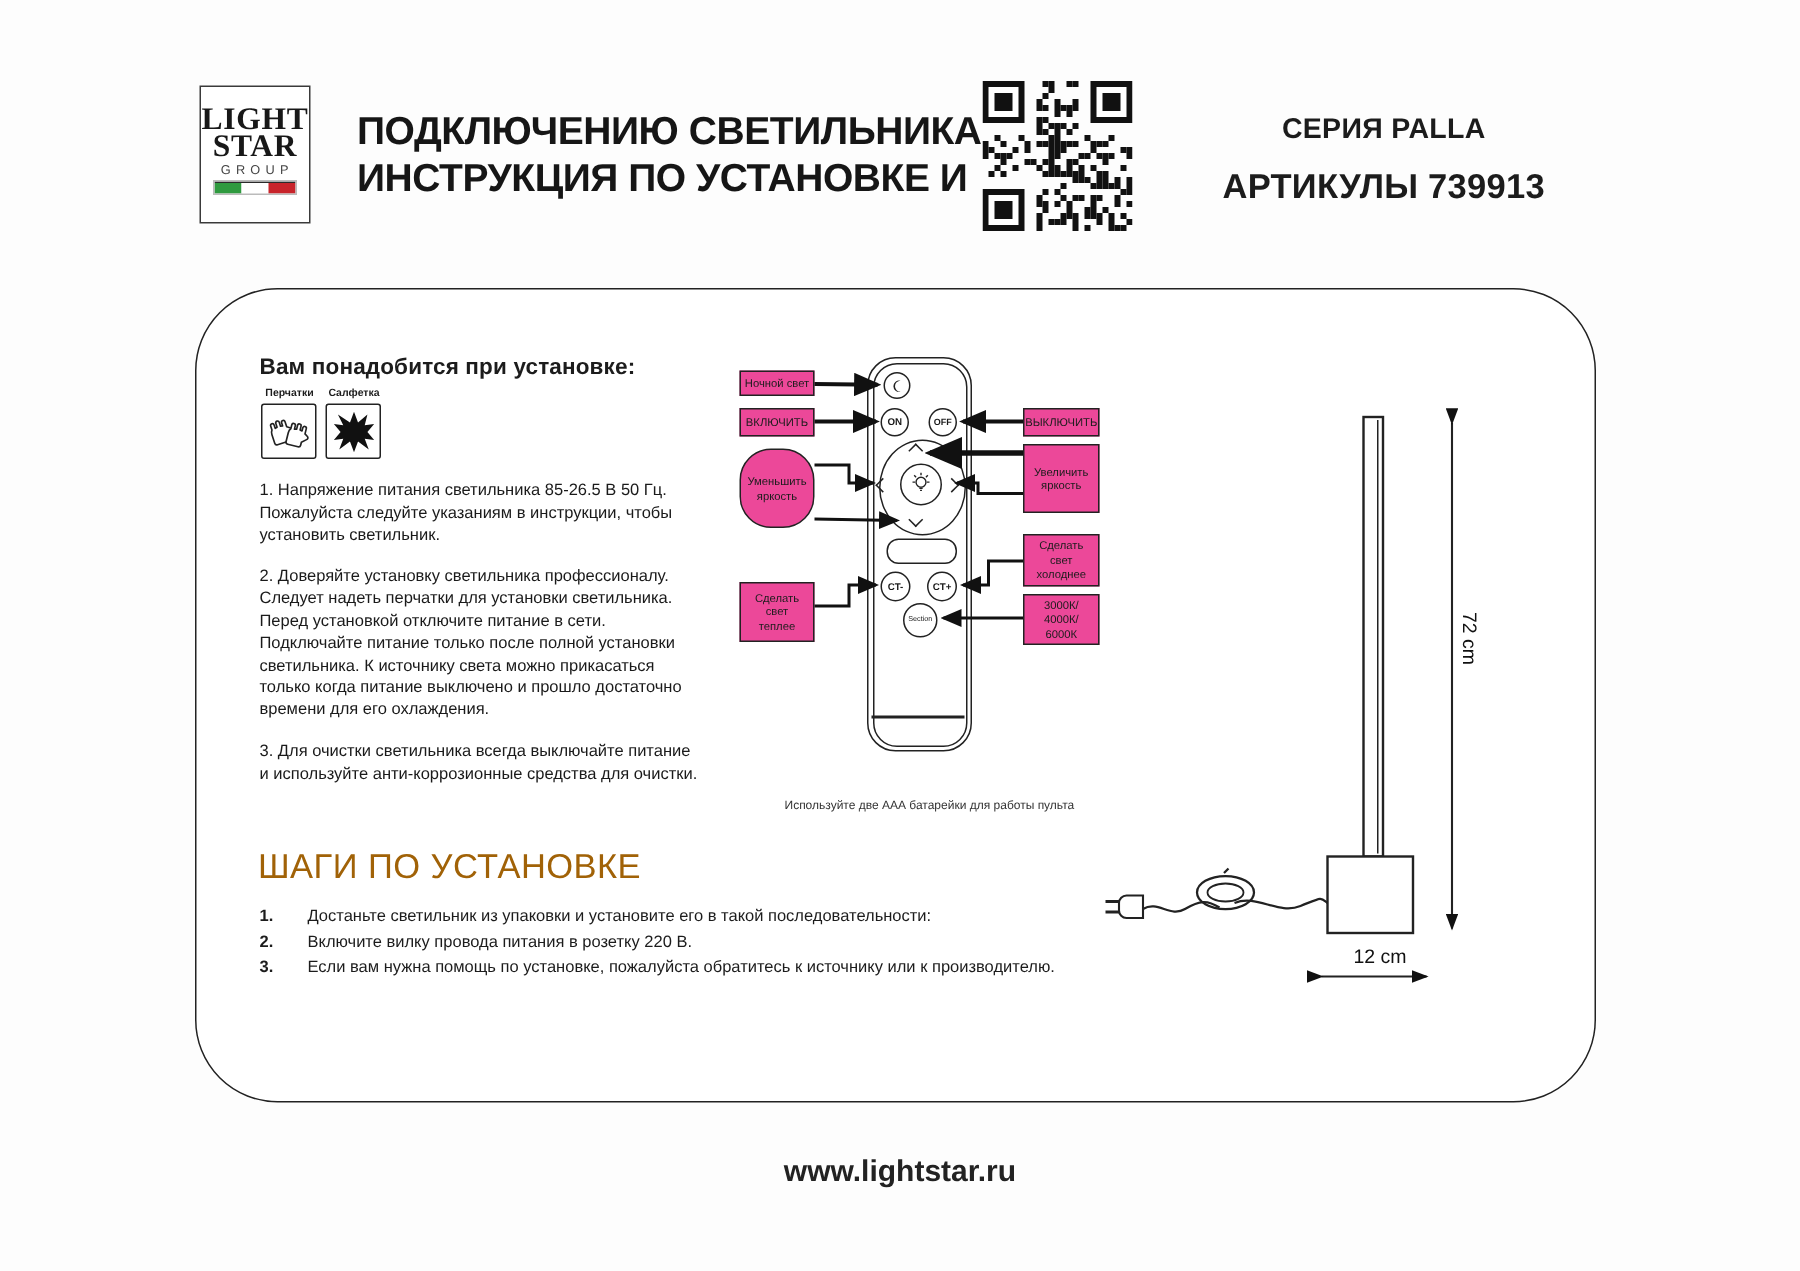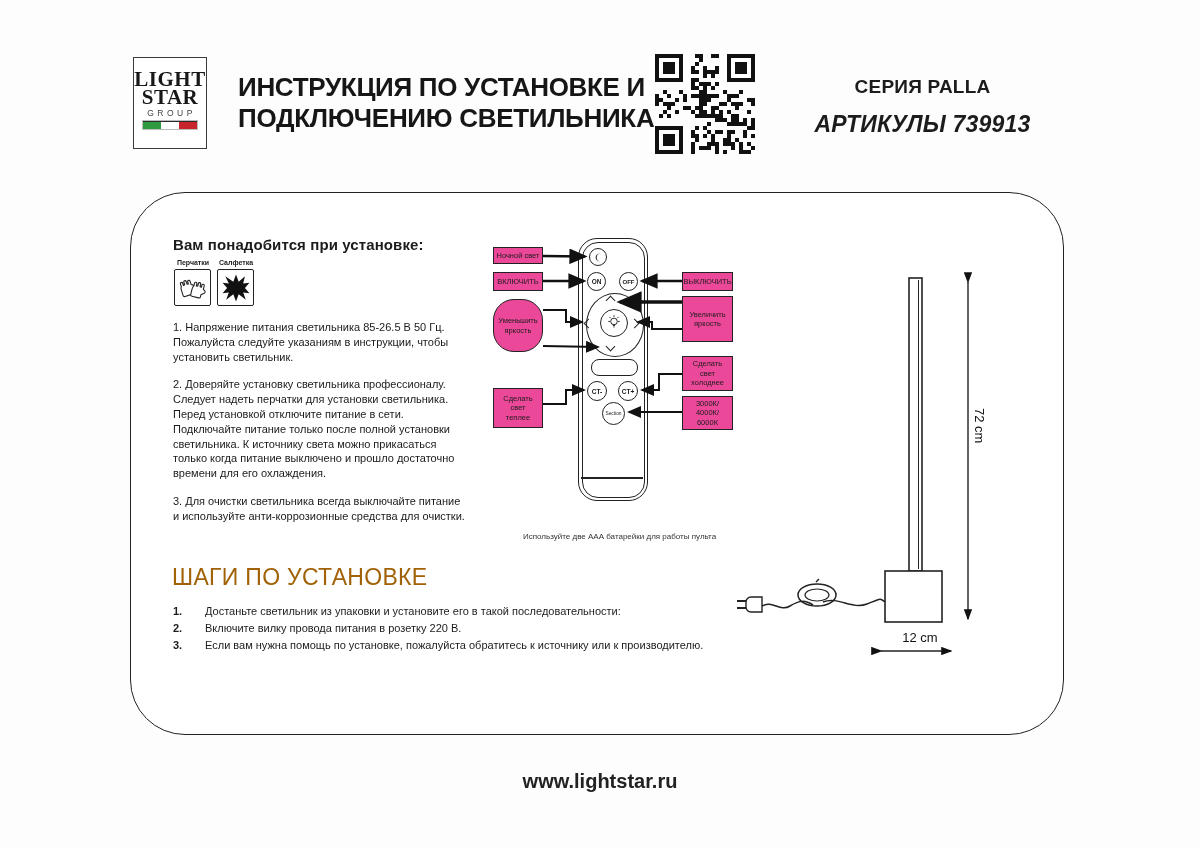--- a/index.html
+++ b/index.html
@@ -10,21 +10,21 @@
   .logo-box{left:133px;top:57px;width:74px;height:92px;border:1.5px solid #3a3a3a;background:#fff;text-align:center;box-sizing:border-box;padding-top:12px;}
   .logo-word{font-family:"Liberation Serif",serif;font-weight:bold;font-size:21px;line-height:18px;letter-spacing:.5px;color:#181818;}
   .logo-group{font-size:8.5px;letter-spacing:3.5px;color:#444;margin-top:2px;margin-left:3px;}
   .flag{width:54px;height:7px;margin:3px auto 0;border-top:1.8px solid #2a2a2a;display:flex;box-sizing:content-box;outline:1px solid #bbb;}
   .flag span{flex:1;height:100%;}
 
   .doc-title{left:238px;top:72px;width:420px;font-size:26px;line-height:31px;font-weight:bold;letter-spacing:-.3px;color:#161616;}
   .qr{left:655px;top:54px;width:100px;height:100px;}
   .series-block{left:795px;top:76px;width:255px;text-align:center;}
   .series{font-size:19px;font-weight:bold;letter-spacing:.2px;}
-  .article{font-size:23px;font-weight:bold;margin-top:13px;letter-spacing:.2px;font-style:italic;}
+  .article{font-size:23px;font-weight:bold;margin-top:13px;letter-spacing:.2px;}
 
   
   .panel{left:130px;top:192px;width:932px;height:541px;border:1.6px solid #222;border-radius:55px;background:#fff;}
 
   .needs-heading{left:173px;top:236px;font-size:15px;font-weight:bold;letter-spacing:.1px;}
   .tool{width:37px;height:37px;border:1.6px solid #222;border-radius:2px;background:#fff;box-sizing:border-box;display:flex;align-items:center;justify-content:center;}
   .tool-label{font-size:7px;font-weight:bold;text-align:center;width:44px;}
 
   .warnings{left:173px;top:320px;width:295px;font-size:11px;line-height:14.8px;color:#1a1a1a;}
   .warnings p{margin:0 0 13px 0;}
@@ -63,22 +63,22 @@
   <div class="logo-word">STAR</div>
   <div class="logo-group">GROUP</div>
   <div class="flag">
     <span style="background:#2f9a3f"></span>
       <span style="background:#ffffff"></span>
       <span style="background:#c8242b"></span>
   </div>
 </div>
 
 <div class="abs doc-title">
+  <div>ПОДКЛЮЧЕНИЮ СВЕТИЛЬНИКА</div>
   <div>ИНСТРУКЦИЯ ПО УСТАНОВКЕ И</div>
-  <div>ПОДКЛЮЧЕНИЮ СВЕТИЛЬНИКА</div>
 </div>
 
 <div class="abs qr">
     <svg width="100" height="100" viewBox="0 0 100 100">
       <rect x="40" y="0" width="4" height="4" fill="#111"></rect>
       <rect x="44" y="0" width="4" height="4" fill="#111"></rect>
       <rect x="56" y="0" width="4" height="4" fill="#111"></rect>
       <rect x="60" y="0" width="4" height="4" fill="#111"></rect>
       <rect x="44" y="4" width="4" height="4" fill="#111"></rect>
       <rect x="40" y="8" width="4" height="4" fill="#111"></rect>

